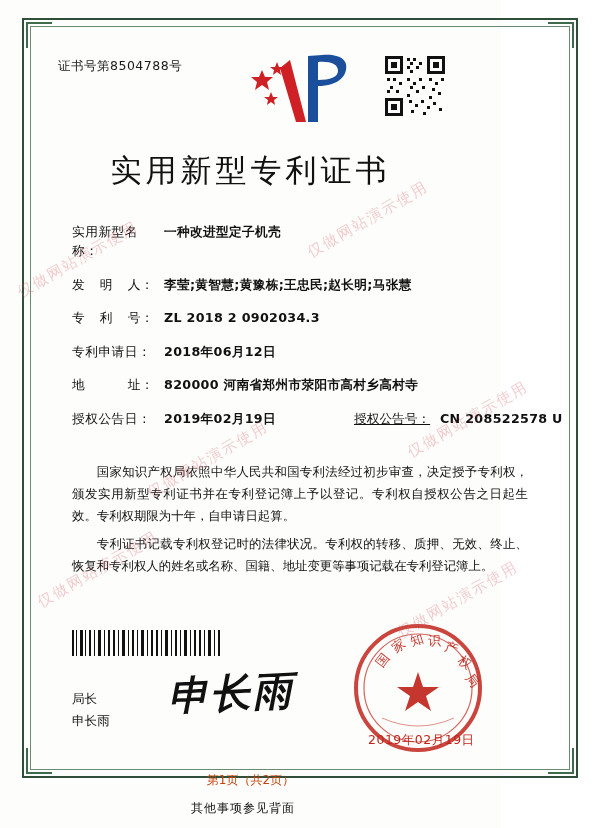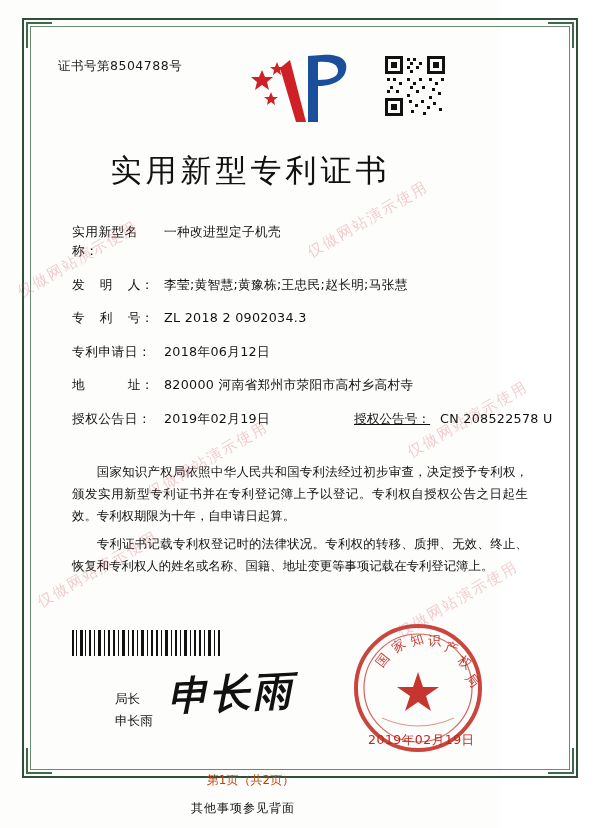--- a/index.html
+++ b/index.html
@@ -98,20 +98,21 @@
   .row .lbl.spaced {
     display: flex;
     justify-content: space-between;
     padding-right: 10px;
     box-sizing: border-box;
     width: 92px;
   }
   .row .val {
     flex: 1;
     letter-spacing: 0.3px;
+    font-weight: bold;
   }
   .row.double .val {
     flex: 0 0 auto;
     width: 190px;
   }
   .row.double .lbl2 {
     width: 86px;
     flex: 0 0 86px;
     text-decoration: underline;
   }
@@ -139,21 +140,20 @@
     width: 150px; height: 26px;
   }
 
   
   .sig-label {
     position: absolute;
     left: 72px; top: 688px;
     font-size: 12.6px;
     color: #111;
     line-height: 1.75;
-    margin-left: 43px;
   }
   .sig-script {
     position: absolute;
     left: 168px; top: 666px;
     font-family: "DejaVu Serif", "Liberation Serif", serif;
     font-size: 40px;
     font-style: italic;
     font-weight: bold;
     color: #111;
     letter-spacing: 2px;

